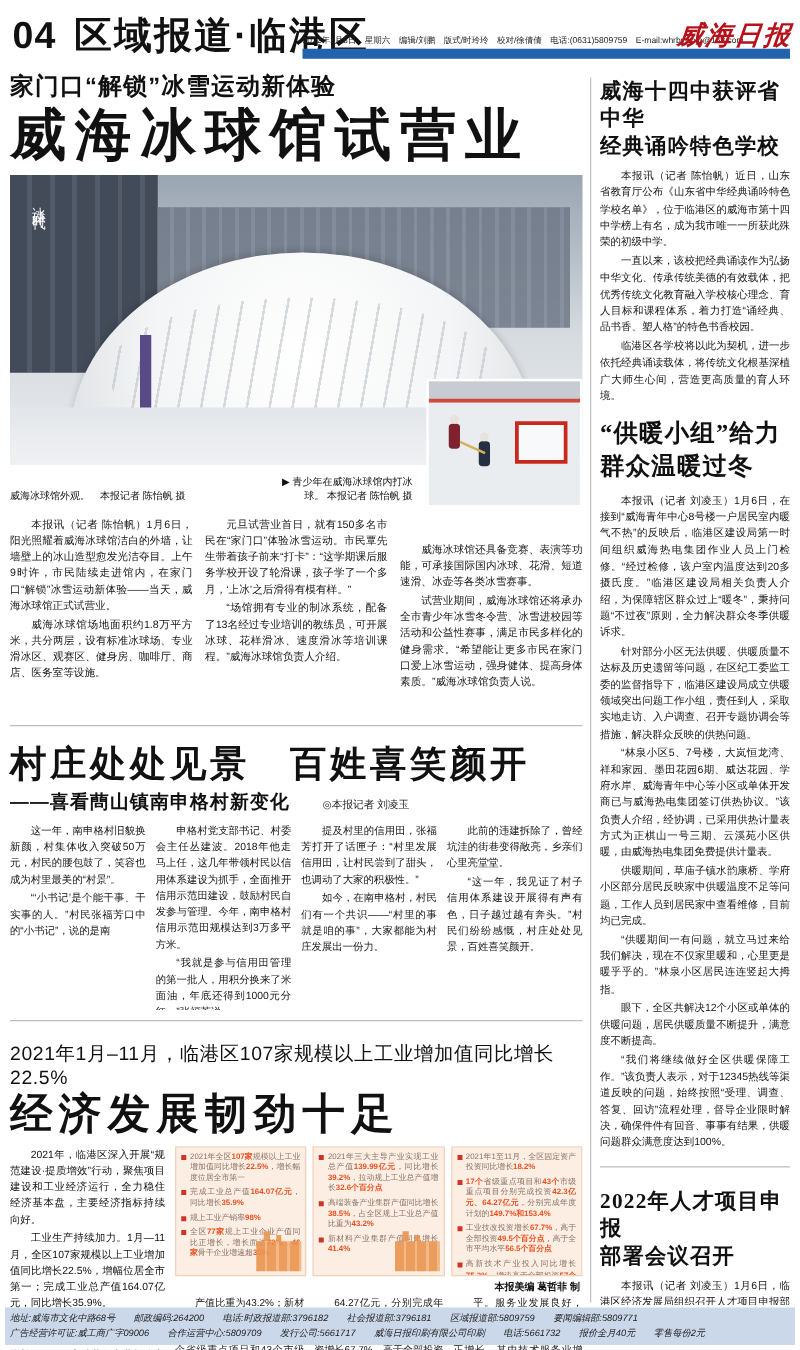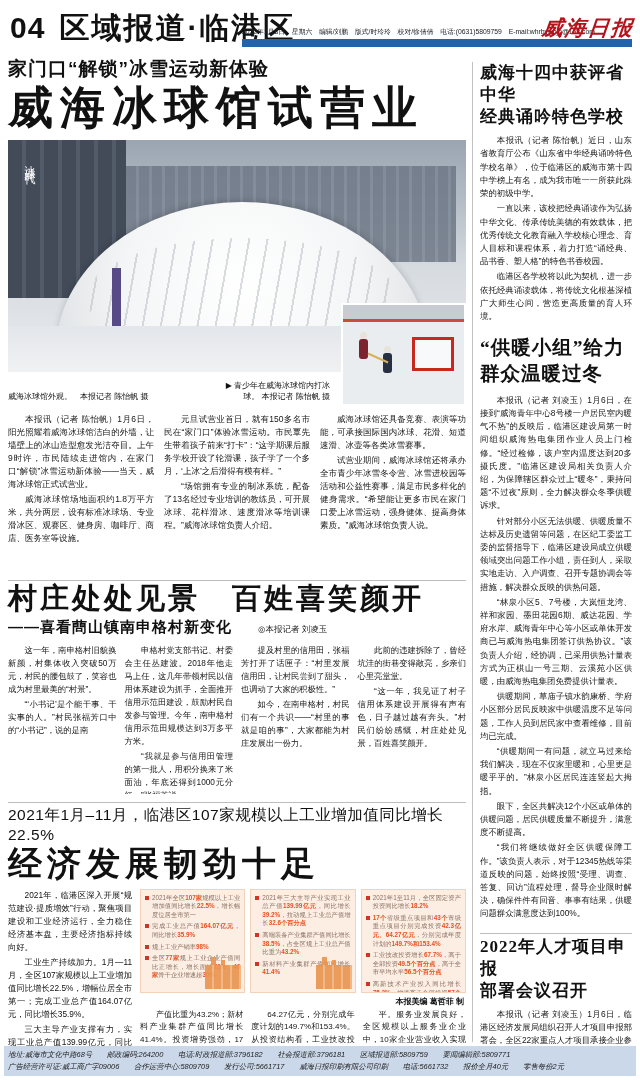--- a/index.html
+++ b/index.html
@@ -25,21 +25,21 @@
           font-size:29px;letter-spacing:3px;line-height:1.05;}
   .title3{font-family:Liberation Sans, sans-serif;font-weight:bold;
           font-size:34px;letter-spacing:5px;line-height:1.05;}
   .kicker2{font-size:15.5px;letter-spacing:.5px;color:#111;}
   .subrow{display:flex;align-items:baseline;gap:26px;margin-top:5px;}
   .subtitle{font-size:15px;font-weight:bold;letter-spacing:1px;}
   .byline{font-size:8.5px;color:#222;text-align:right;}
   p{margin:0 0 2px;text-indent:2em;}
   .cols{display:flex;margin-top:7px;overflow:hidden;}
   .col{flex:1;font-size:8.5px;line-height:13px;text-align:justify;color:#151515;}
-  .cols3 .col{margin-right:10px;} .cols3 .col:last-child{margin-right:0;}
+  .cols3 .col{margin-right:10px;} .cols3 .col:last-child{margin-right:0;margin-top:20px;}
   .cols4 .col{margin-right:8px;font-size:8.3px;} .cols4 .col:last-child{margin-right:0;}
   
   .photo{position:relative;height:266px;margin-top:6px;}
   .ph-main{position:absolute;left:0;right:0;top:0;height:232px;overflow:hidden;
            background:linear-gradient(#9aa5b2 0%,#b6bfc8 28%,#d6dbe0 55%,#e9ebee 100%);}
   .bldg1{position:absolute;left:0;top:0;width:118px;height:158px;background:
          repeating-linear-gradient(90deg,#434b59 0 14px,#525b6a 14px 18px),#434b59;}
   .bldg2{position:absolute;left:118px;top:26px;width:330px;height:96px;background:
          repeating-linear-gradient(90deg,#6e7786 0 10px,#7d8694 10px 13px),#6e7786;opacity:.85;}
   .ph-label{position:absolute;left:14px;top:16px;color:rgba(255,255,255,.92);font-size:11px;
@@ -58,21 +58,21 @@
   .goal{position:absolute;right:10px;top:32px;width:36px;height:28px;border:3px solid #c8291f;
         background:rgba(255,255,255,.65);}
   .player{position:absolute;width:9px;height:20px;background:#7e2230;border-radius:3px;}
   .player::before{content:"";display:block;width:7px;height:7px;background:#e7e2da;border-radius:50%;margin:-7px auto 0;}
   .pl1{left:16px;top:34px;} .pl2{left:40px;top:48px;background:#273043;}
   .stick{position:absolute;left:24px;top:52px;width:22px;height:2px;background:#d7b15a;transform:rotate(24deg);}
   .cap{position:absolute;bottom:4px;font-size:8px;line-height:11px;color:#111;}
   .cap-l{left:0;width:210px;}
   .cap-r{right:136px;width:112px;text-align:right;}
   
-  .rule-t{border-top:1px solid #bdbdbd;padding-top:2px;}
+  .rule-t{border-top:1px solid #bdbdbd;padding-top:16px;}
   
   .econ-grid{display:flex;gap:8px;margin-top:7px;height:188px;overflow:hidden;}
   .econ-left{width:124px;flex:none;font-size:8.3px;line-height:13px;text-align:justify;}
   .econ-right{flex:1;display:flex;flex-direction:column;}
   .iboxes{display:flex;gap:5px;height:104px;}
   .ibox{flex:1;position:relative;background:#fdeee4;border:1px solid #f4d2ba;box-sizing:border-box;
         padding:4px 4px 2px;font-size:6.3px;line-height:8.6px;color:#8a7264;overflow:hidden;}
   .ib-item{display:flex;margin-bottom:3px;}
   .ib-item .sq{flex:none;width:4px;height:4px;background:#cf3526;margin:2px 3px 0 0;}
   .ib-item .tx{text-align:justify;}

